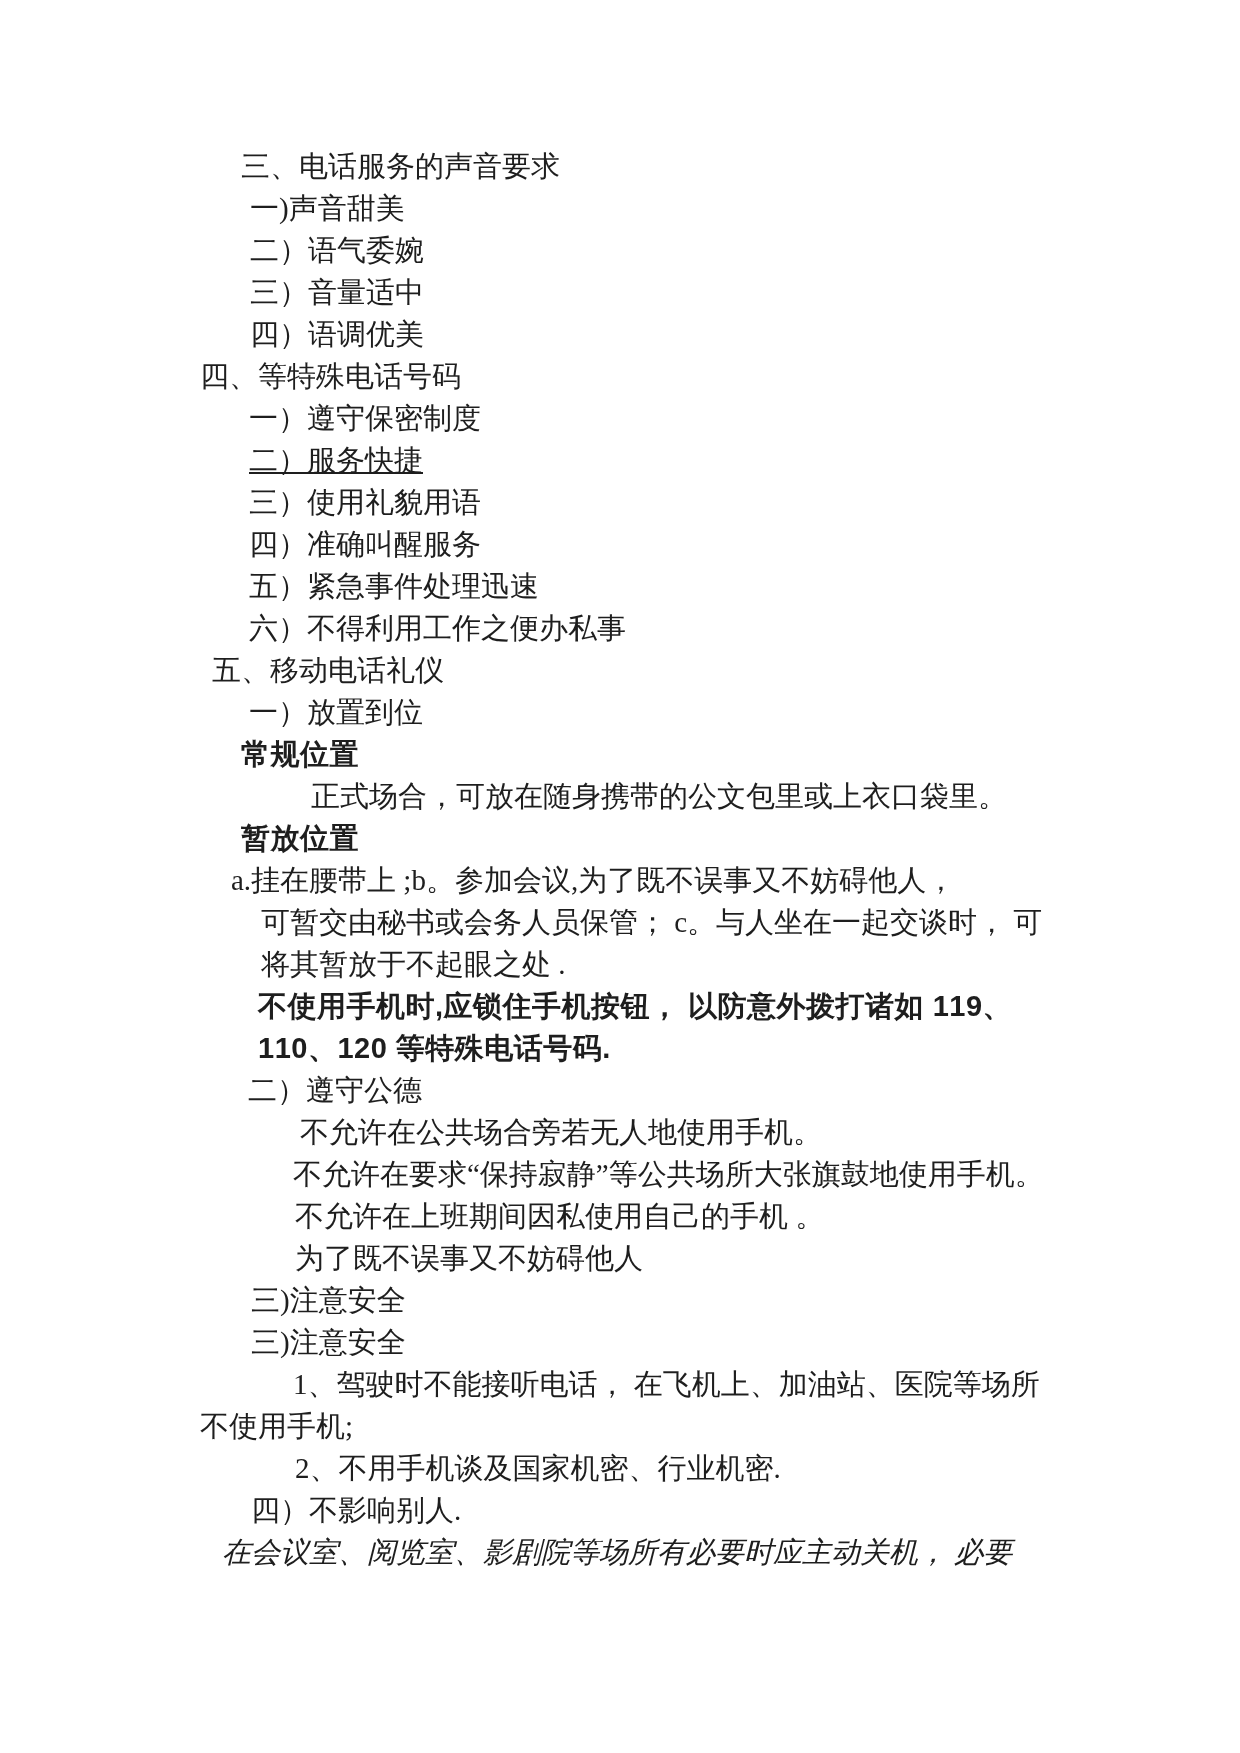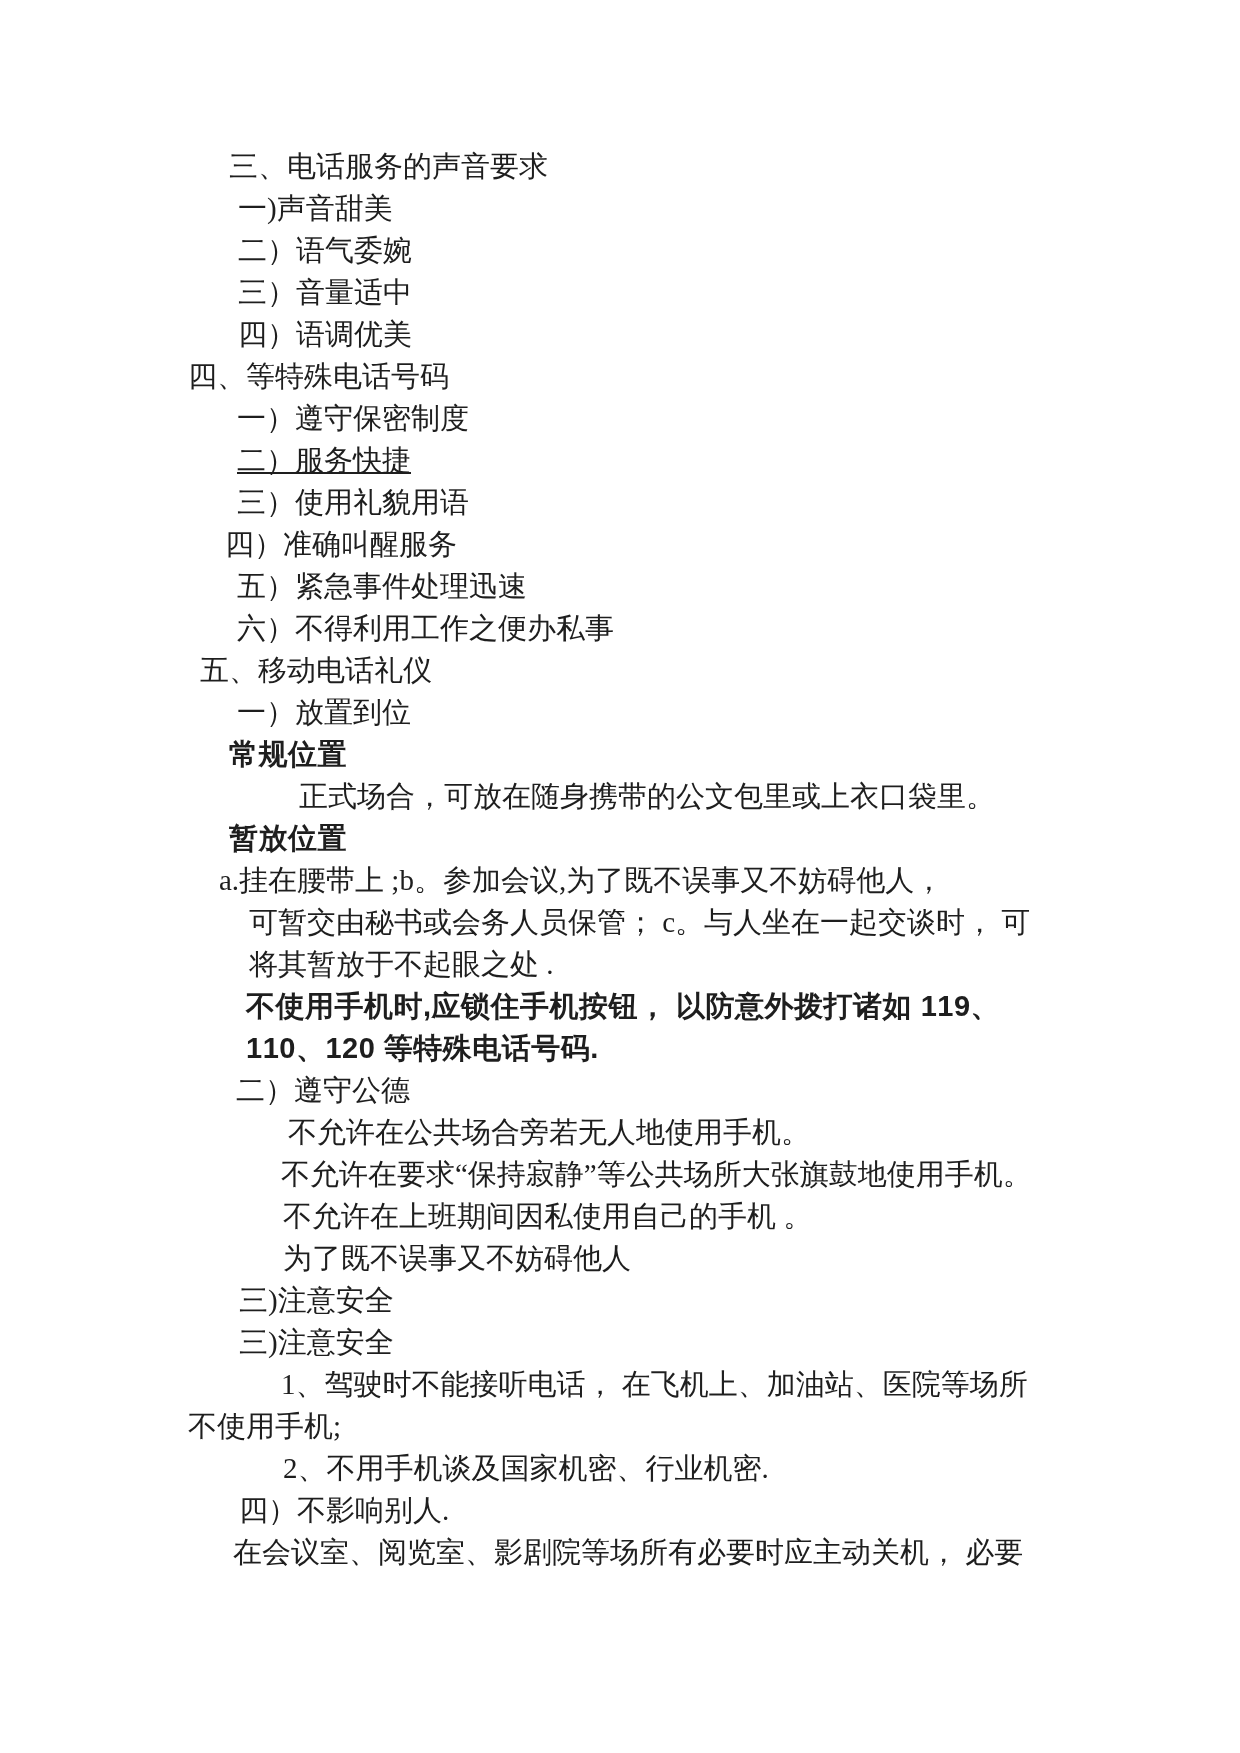--- a/index.html
+++ b/index.html
@@ -11,21 +11,21 @@
     position: relative;
     width: 1240px;
     height: 1753px;
     background: #ffffff;
     overflow: hidden;
     font-family: "Liberation Serif", "DejaVu Serif", serif;
   }
   .doc-body {
     position: absolute;
     top: 145px;
-    left: 188px;
+    left: 200px;
     width: 920px;
   }
   .line {
     display: block;
     height: 42px;
     line-height: 42px;
     font-size: 29px;
     color: #1e1e1e;
     white-space: pre;
     font-kerning: none;
@@ -43,21 +43,21 @@
   <div class="doc-body" style="color: rgb(30, 30, 30);">
       <div class="line" style="margin-left: 41px;">三、电话服务的声音要求</div>
       <div class="line" style="margin-left: 50px;">一)声音甜美</div>
       <div class="line" style="margin-left: 50px;">二）语气委婉</div>
       <div class="line" style="margin-left: 50px;">三）音量适中</div>
       <div class="line" style="margin-left: 50px;">四）语调优美</div>
       <div class="line" style="margin-left: 0px;">四、等特殊电话号码</div>
       <div class="line" style="margin-left: 49px;">一）遵守保密制度</div>
       <div class="line" style="margin-left: 49px; text-decoration: underline;">二）服务快捷</div>
       <div class="line" style="margin-left: 49px;">三）使用礼貌用语</div>
-      <div class="line" style="margin-left: 37px;">四）准确叫醒服务</div>
+      <div class="line" style="margin-left: 49px;">四）准确叫醒服务</div>
       <div class="line" style="margin-left: 49px;">五）紧急事件处理迅速</div>
       <div class="line" style="margin-left: 49px;">六）不得利用工作之便办私事</div>
       <div class="line" style="margin-left: 12px;">五、移动电话礼仪</div>
       <div class="line" style="margin-left: 49px;">一）放置到位</div>
       <div class="line bold" style="margin-left: 41px;">常规位置</div>
       <div class="line" style="margin-left: 111px;">正式场合，可放在随身携带的公文包里或上衣口袋里。</div>
       <div class="line bold" style="margin-left: 41px;">暂放位置</div>
       <div class="line" style="margin-left: 31px;">a.挂在腰带上 ;b。参加会议,为了既不误事又不妨碍他人，</div>
       <div class="line" style="margin-left: 61px;">可暂交由秘书或会务人员保管； c。与人坐在一起交谈时， 可</div>
       <div class="line" style="margin-left: 61px;">将其暂放于不起眼之处 .</div>
@@ -67,15 +67,15 @@
       <div class="line" style="margin-left: 100px;">不允许在公共场合旁若无人地使用手机。</div>
       <div class="line" style="margin-left: 93px;">不允许在要求“保持寂静”等公共场所大张旗鼓地使用手机。</div>
       <div class="line" style="margin-left: 95px;">不允许在上班期间因私使用自己的手机 。</div>
       <div class="line" style="margin-left: 95px;">为了既不误事又不妨碍他人</div>
       <div class="line" style="margin-left: 51px;">三)注意安全</div>
       <div class="line" style="margin-left: 51px;">三)注意安全</div>
       <div class="line" style="margin-left: 93px;">1、驾驶时不能接听电话， 在飞机上、加油站、医院等场所</div>
       <div class="line" style="margin-left: 0px;">不使用手机;</div>
       <div class="line" style="margin-left: 95px;">2、不用手机谈及国家机密、行业机密.</div>
       <div class="line" style="margin-left: 51px;">四）不影响别人.</div>
-      <div class="line" style="margin-left: 45px;">在会议室、阅览室、影剧院等场所有必要时应主动关机， 必要</div>
+      <div class="line" style="margin-left: 22px; font-style: italic;">在会议室、阅览室、影剧院等场所有必要时应主动关机， 必要</div>
     </div>
 </div>
 
 </body></html>

